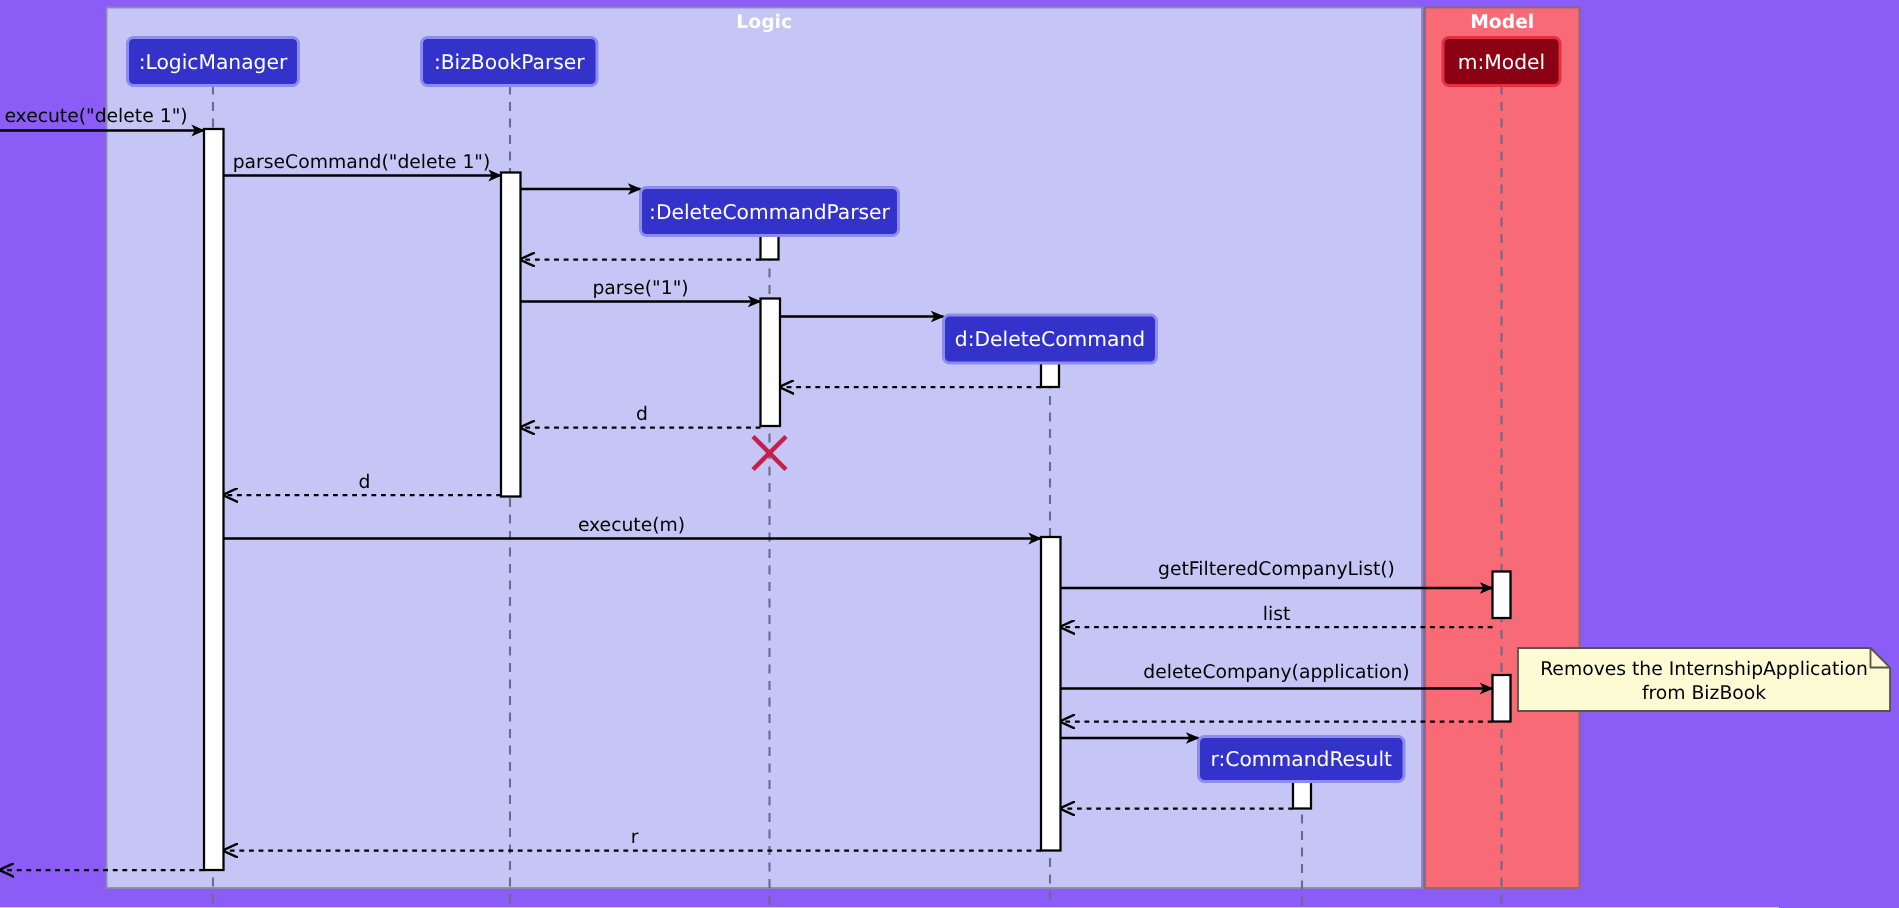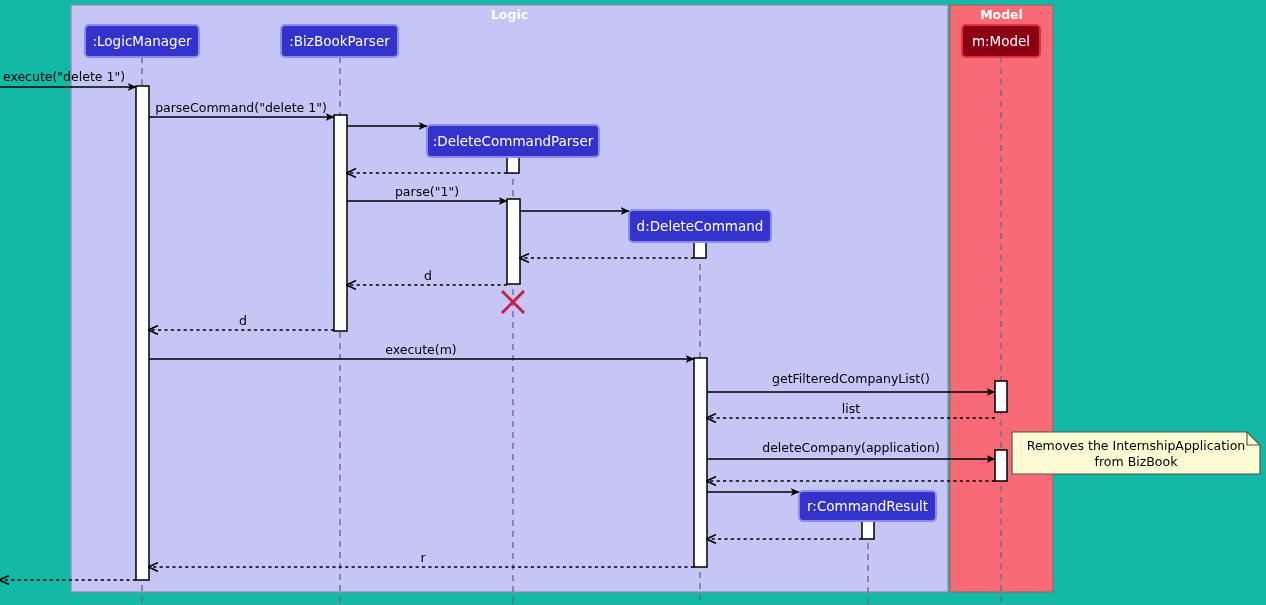--- a/index.html
+++ b/index.html
@@ -9,21 +9,21 @@
     background: #ffffff;
   }
   body {
     font-family: "DejaVu Sans", "Liberation Sans", sans-serif;
   }
   #diagram-root {
     position: relative;
     width: 1266px;
     height: 605px;
     overflow: hidden;
-    background: #14b8a6;
+    background: #8b5cf6;
   }
   #diagram-svg {
     position: absolute;
     left: 0;
     top: 0;
   }
   .region-label {
     font-size: 12.5px;
     font-weight: bold;
     fill: #ffffff;

